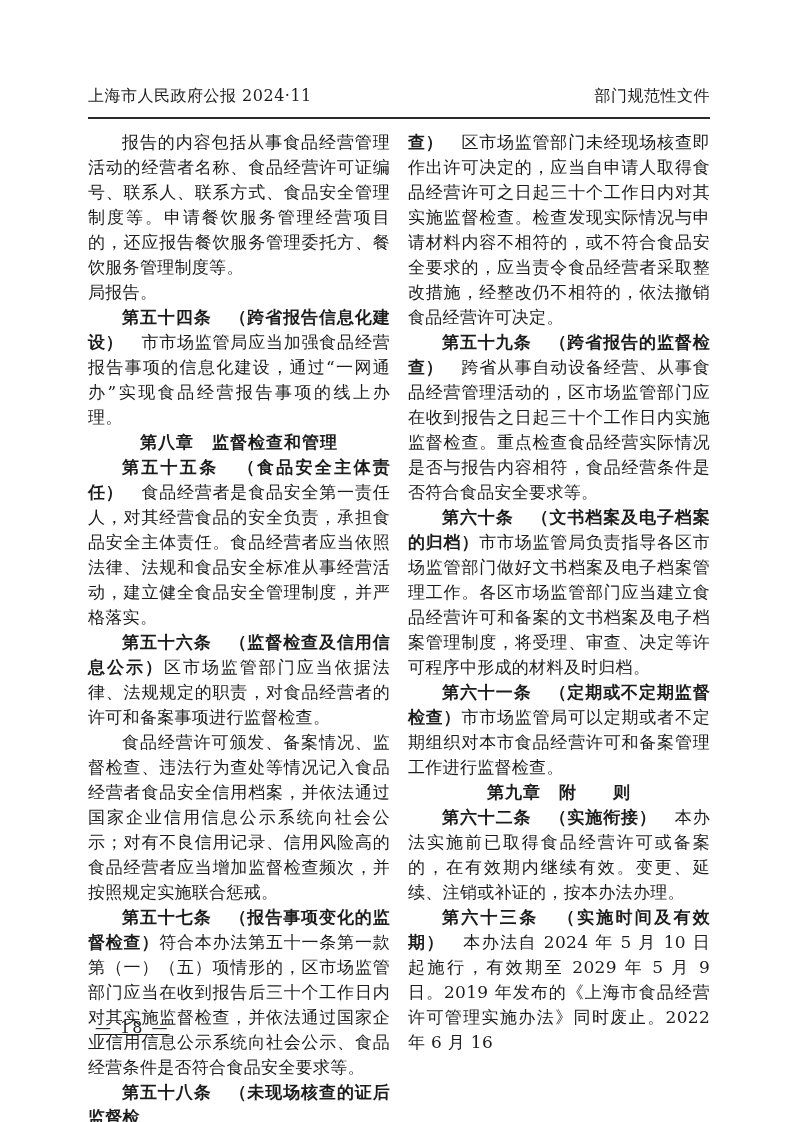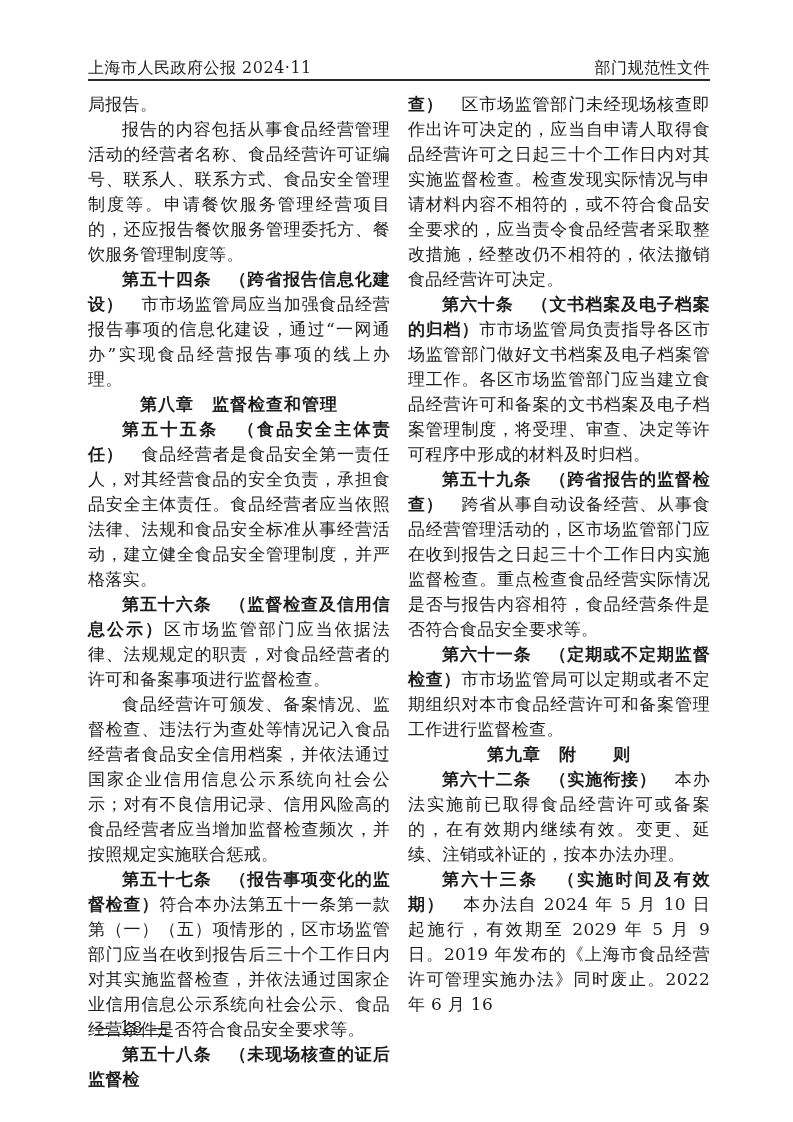--- a/index.html
+++ b/index.html
@@ -13,21 +13,23 @@
   }
   .page{
     position:absolute;left:0;top:0;width:793px;height:1122px;background:#ffffff;
   }
   .content{
     position:absolute;left:88px;top:58px;width:622px;
   }
   .running-header{
     display:flex;justify-content:space-between;align-items:center;
     font-size:16px;letter-spacing:0.5px;
+    padding-bottom:10px;
     border-bottom:2px solid #2a2a2a;
+    margin-top:28px;
   }
   .columns{
     display:flex;gap:18px;margin-top:11px;
   }
   .column{
     width:302px;
     font-size:17px;line-height:25px;
     text-align:justify;
     text-justify:inter-character;
     letter-spacing:0.3px;
@@ -50,34 +52,34 @@
 <body>
 
 <div class="page">
   <div class="content">
     <div class="running-header">
       <span>上海市人民政府公报 2024·11</span>
       <span>部门规范性文件</span>
     </div>
     <div class="columns">
       <div class="column">
+          <p class="plain indent"><span>报告的内容包括从事食品经营管理活动的经营者名称、食品经营许可证编号、联系人、联系方式、食品安全管理制度等。申请餐饮服务管理经营项目的，还应报告餐饮服务管理委托方、餐饮服务管理制度等。</span></p>
           <p class="plain"><span>局报告。</span></p>
-          <p class="plain indent"><span>报告的内容包括从事食品经营管理活动的经营者名称、食品经营许可证编号、联系人、联系方式、食品安全管理制度等。申请餐饮服务管理经营项目的，还应报告餐饮服务管理委托方、餐饮服务管理制度等。</span></p>
           <p class="article indent"><b>第五十四条　（跨省报告信息化建设）</b><span>　市市场监管局应当加强食品经营报告事项的信息化建设，通过“一网通办”实现食品经营报告事项的线上办理。</span></p>
           <p class="chapter">第八章　监督检查和管理</p>
           <p class="article indent"><b>第五十五条　（食品安全主体责任）</b><span>　食品经营者是食品安全第一责任人，对其经营食品的安全负责，承担食品安全主体责任。食品经营者应当依照法律、法规和食品安全标准从事经营活动，建立健全食品安全管理制度，并严格落实。</span></p>
           <p class="article indent"><b>第五十六条　（监督检查及信用信息公示）</b><span>区市场监管部门应当依据法律、法规规定的职责，对食品经营者的许可和备案事项进行监督检查。</span></p>
           <p class="plain indent"><span>食品经营许可颁发、备案情况、监督检查、违法行为查处等情况记入食品经营者食品安全信用档案，并依法通过国家企业信用信息公示系统向社会公示；对有不良信用记录、信用风险高的食品经营者应当增加监督检查频次，并按照规定实施联合惩戒。</span></p>
           <p class="article indent"><b>第五十七条　（报告事项变化的监督检查）</b><span>符合本办法第五十一条第一款第（一）（五）项情形的，区市场监管部门应当在收到报告后三十个工作日内对其实施监督检查，并依法通过国家企业信用信息公示系统向社会公示、食品经营条件是否符合食品安全要求等。</span></p>
           <p class="article indent"><b>第五十八条　（未现场核查的证后监督检</b></p>
         </div>
       <div class="column">
           <p class="plain"><b>查）</b><span>　区市场监管部门未经现场核查即作出许可决定的，应当自申请人取得食品经营许可之日起三十个工作日内对其实施监督检查。检查发现实际情况与申请材料内容不相符的，或不符合食品安全要求的，应当责令食品经营者采取整改措施，经整改仍不相符的，依法撤销食品经营许可决定。</span></p>
+          <p class="article indent"><b>第五十九条　（跨省报告的监督检查）</b><span>　跨省从事自动设备经营、从事食品经营管理活动的，区市场监管部门应在收到报告之日起三十个工作日内实施监督检查。重点检查食品经营实际情况是否与报告内容相符，食品经营条件是否符合食品安全要求等。</span></p>
           <p class="article indent"><b>第六十条　（文书档案及电子档案的归档）</b><span>市市场监管局负责指导各区市场监管部门做好文书档案及电子档案管理工作。各区市场监管部门应当建立食品经营许可和备案的文书档案及电子档案管理制度，将受理、审查、决定等许可程序中形成的材料及时归档。</span></p>
-          <p class="article indent"><b>第五十九条　（跨省报告的监督检查）</b><span>　跨省从事自动设备经营、从事食品经营管理活动的，区市场监管部门应在收到报告之日起三十个工作日内实施监督检查。重点检查食品经营实际情况是否与报告内容相符，食品经营条件是否符合食品安全要求等。</span></p>
           <p class="article indent"><b>第六十一条　（定期或不定期监督检查）</b><span>市市场监管局可以定期或者不定期组织对本市食品经营许可和备案管理工作进行监督检查。</span></p>
           <p class="chapter">第九章　附　　则</p>
           <p class="article indent"><b>第六十二条　（实施衔接）</b><span>　本办法实施前已取得食品经营许可或备案的，在有效期内继续有效。变更、延续、注销或补证的，按本办法办理。</span></p>
           <p class="article indent"><b>第六十三条　（实施时间及有效期）</b><span>　本办法自 2024 年 5 月 10 日起施行，有效期至 2029 年 5 月 9 日。2019 年发布的《上海市食品经营许可管理实施办法》同时废止。2022 年 6 月 16</span></p>
         </div>
     </div>
   </div>
   <div class="page-footer">— 18 —</div>
 </div>
 

